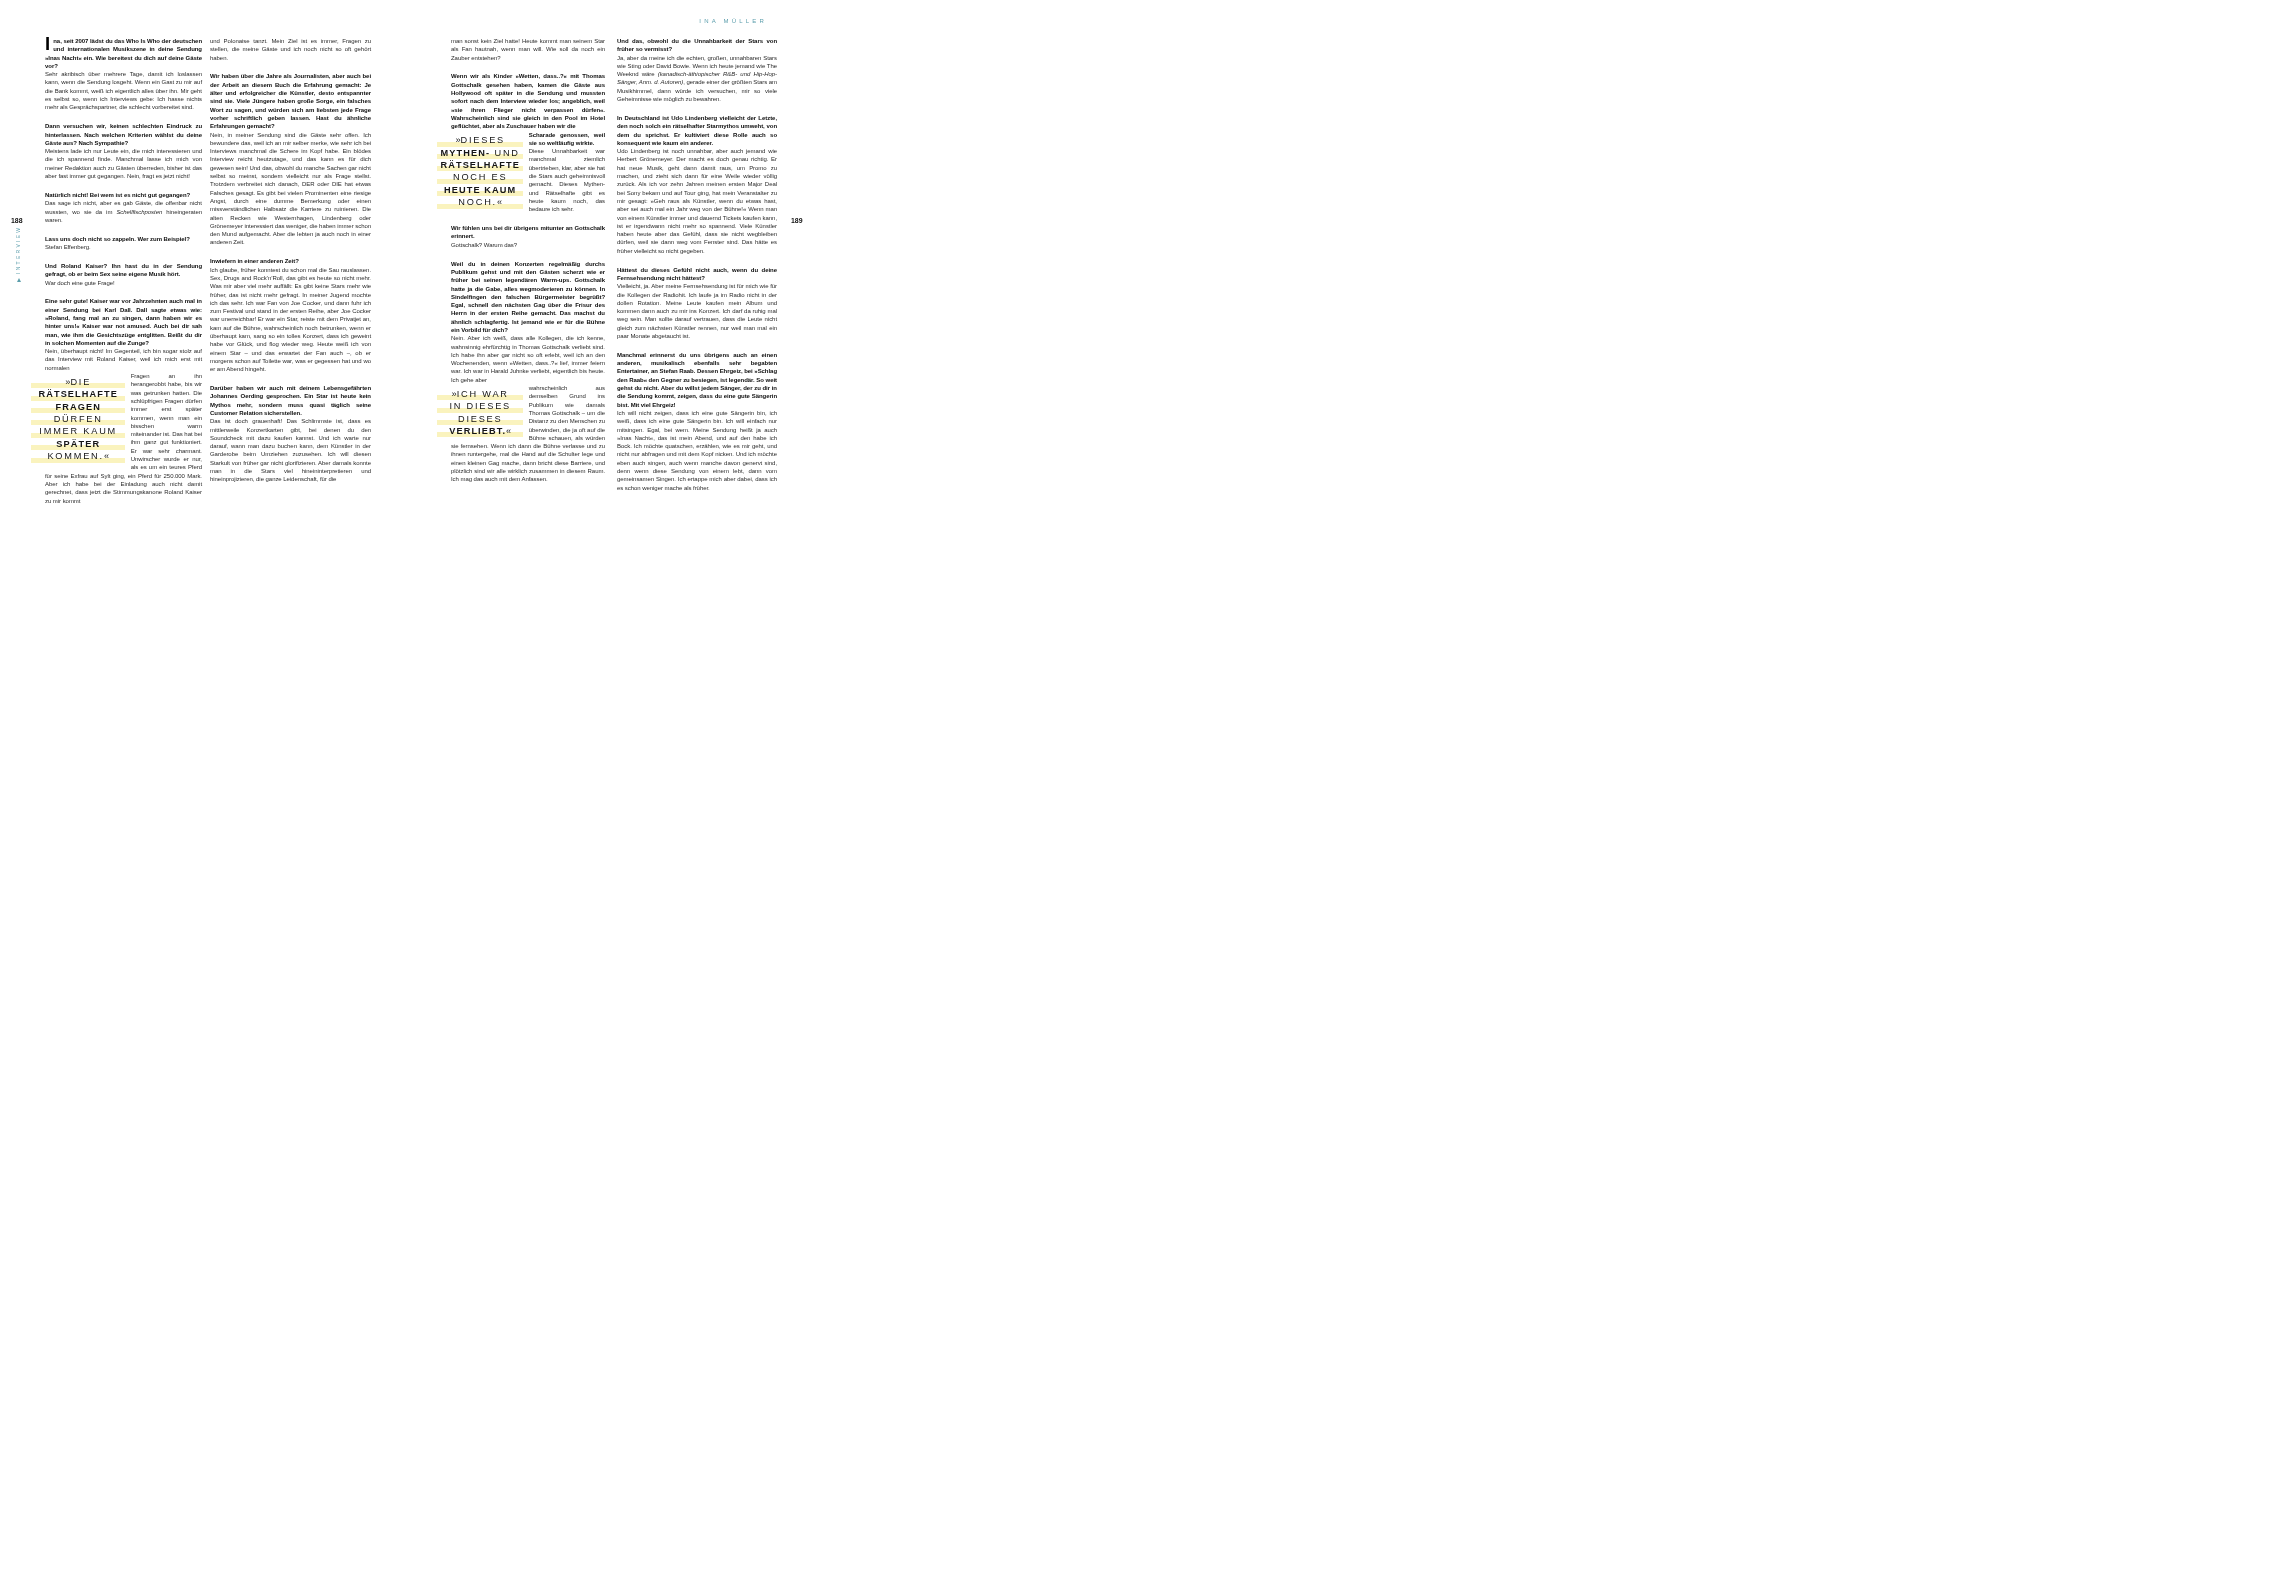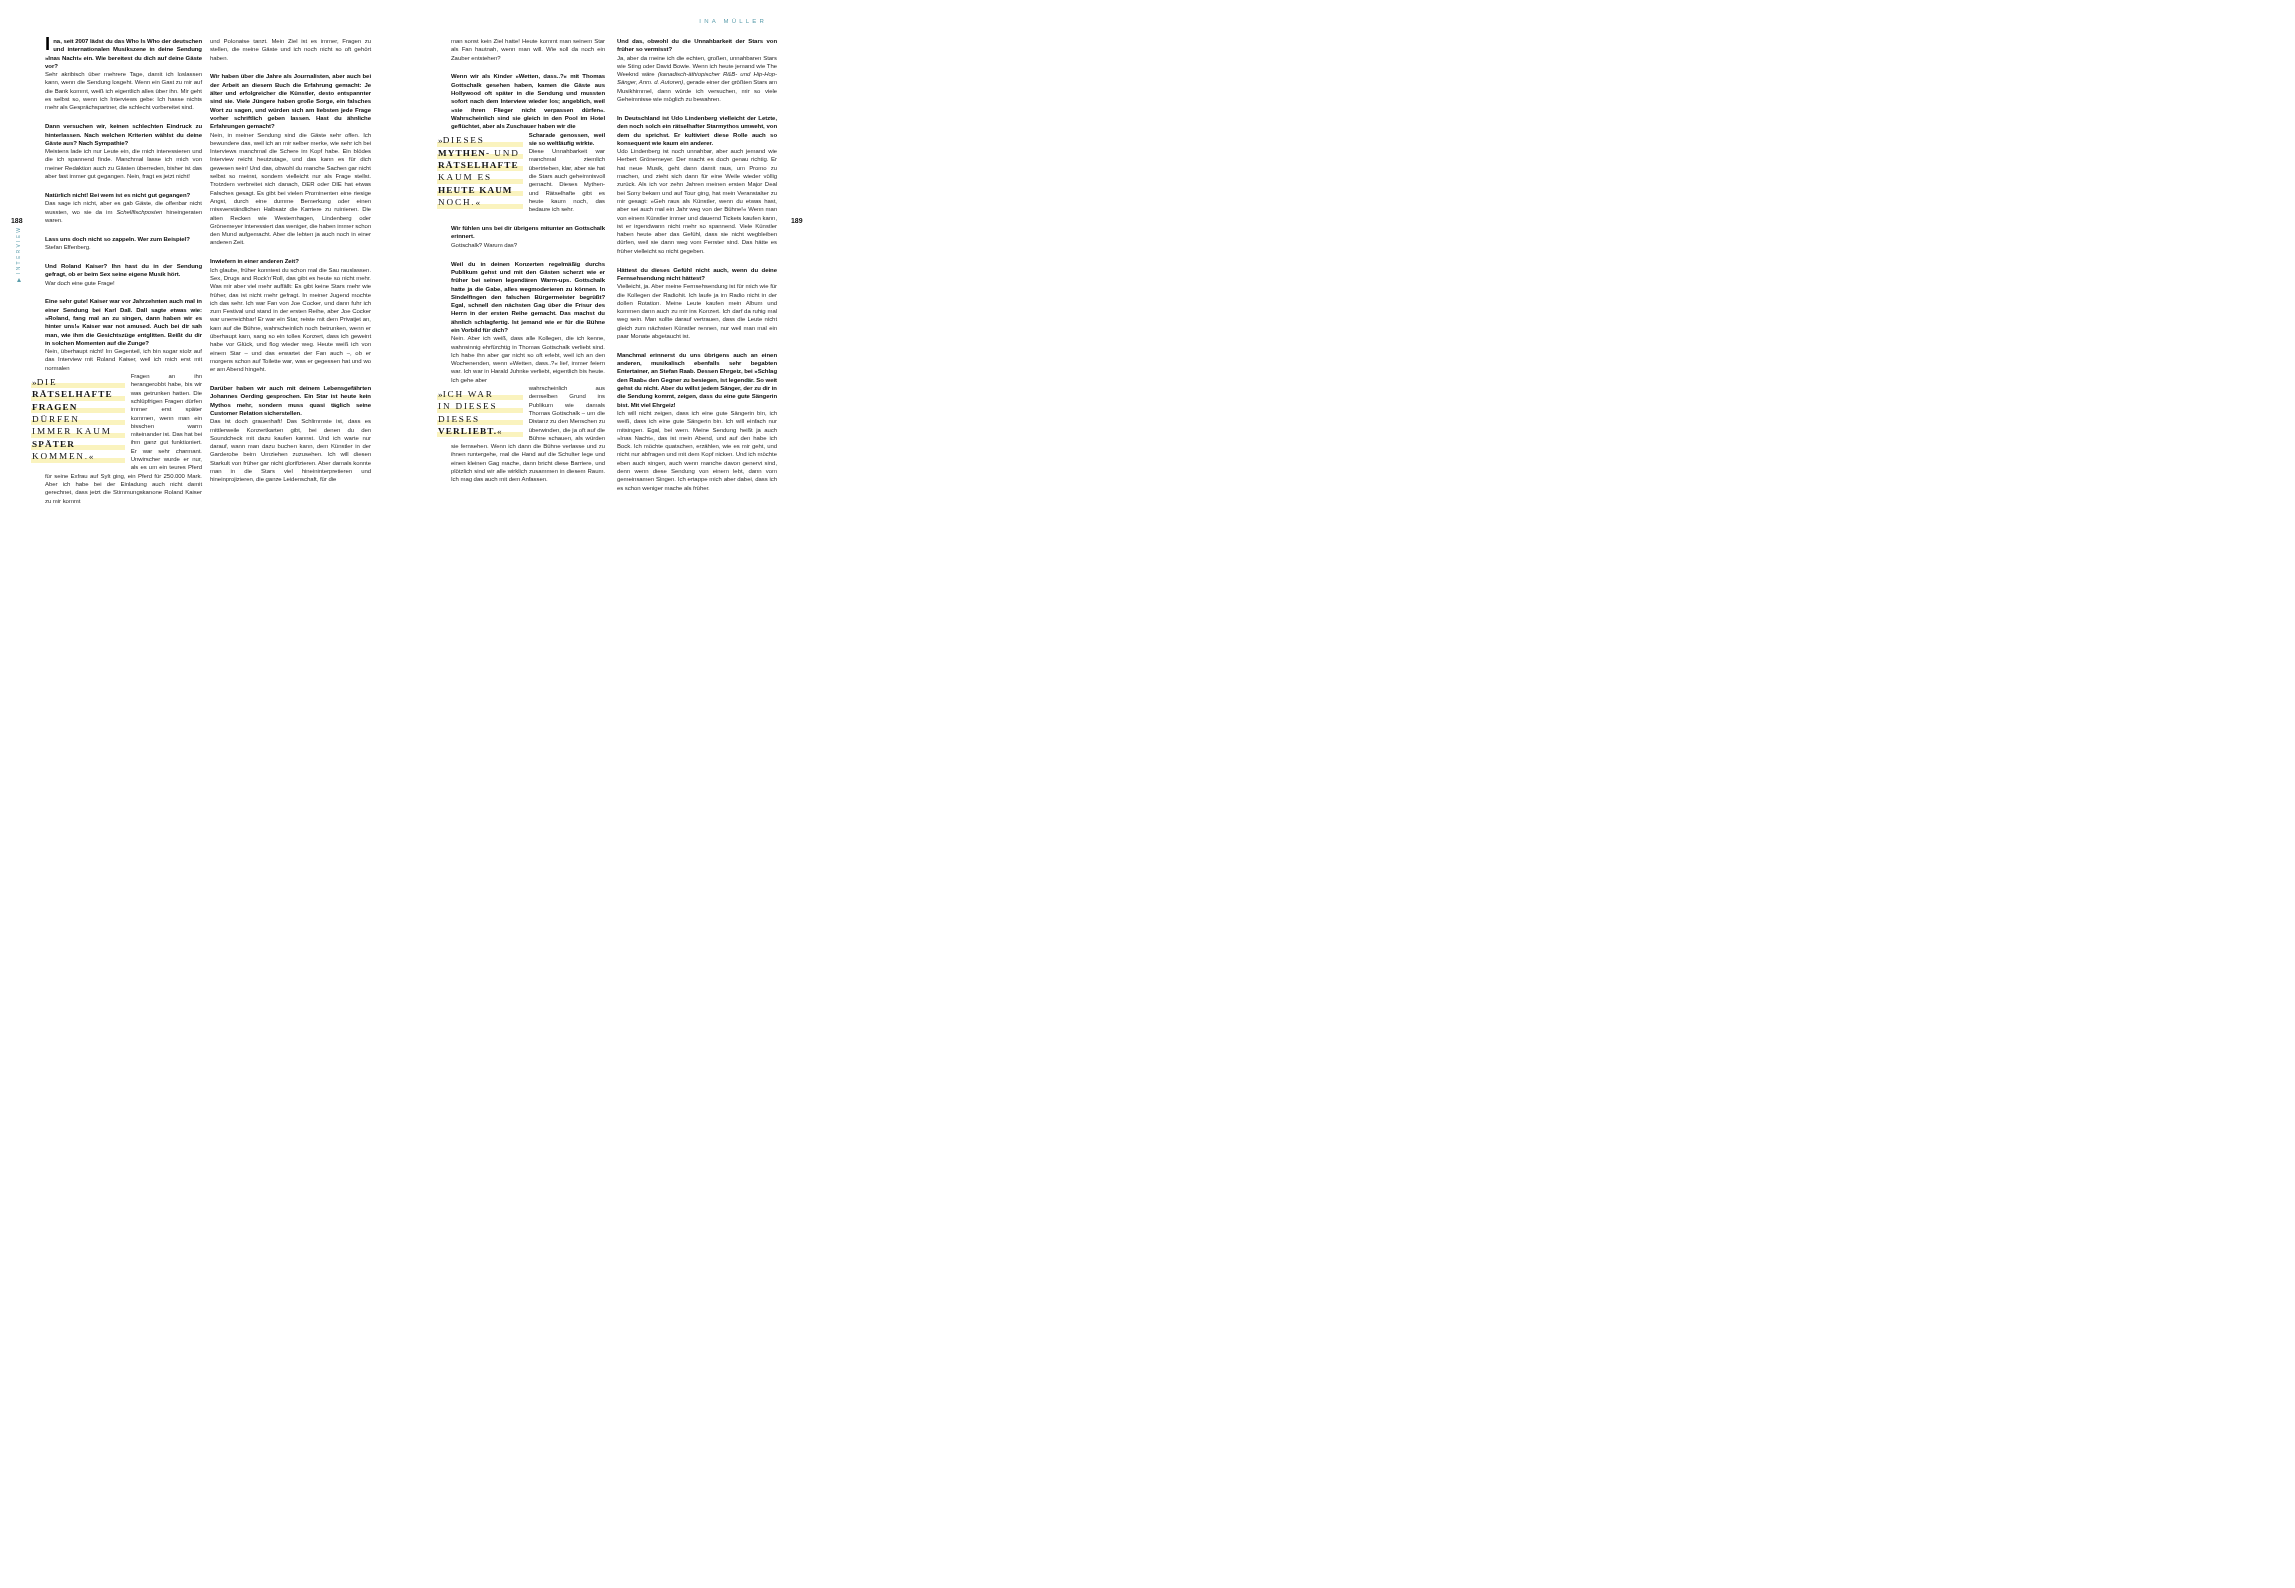--- a/index.html
+++ b/index.html
@@ -59,22 +59,21 @@
     font-size:18.4px;line-height:14.2px;
     padding-right:3.2px;
   }
   .wrap{margin:0;}
   .wrap p{margin:0;}
   .wrap p.q{margin-top:0;font-weight:700;}
   .pullquote{
     float:left;
     margin:3.7px 5.5px 1.8px -13.8px;
     color:#151515;
-    text-align:left;
-    font-family:Liberation Serif, serif;
+    text-align:center;
   }
   .pq-col1{width:94px;}
   .pq-col3{width:86px;}
   .pq-line{
     display:block;
     font-size:9.2px;line-height:12.4px;
     letter-spacing:1.8px;
     font-weight:400;
     white-space:nowrap;
     background:linear-gradient(to bottom, transparent 62%, var(--highlight,#FAF3BE) 62%);
@@ -130,21 +129,21 @@
         <p class="a">Das ist doch grauenhaft! Das Schlimmste ist, dass es mittlerweile Konzertkarten gibt, bei denen du den Soundcheck mit dazu kaufen kannst. Und ich warte nur darauf, wann man dazu buchen kann, dem Künstler in der Garderobe beim Umziehen zuzusehen. Ich will diesen Starkult von früher gar nicht glorifizieren. Aber damals konnte man in die Stars viel hineininterpretieren und hineinprojizieren, die ganze Leidenschaft, für die</p>
       </div>
       <div class="column col3">
         <p class="a">man sonst kein Ziel hatte! Heute kommt man seinem Star als Fan hautnah, wenn man will. Wie soll da noch ein Zauber entstehen?</p>
         <p class="q">Wenn wir als Kinder »Wetten, dass..?« mit Thomas Gottschalk gesehen haben, kamen die Gäste aus Hollywood oft später in die Sendung und mussten sofort nach dem Interview wieder los; angeblich, weil »sie ihren Flieger nicht verpassen dürfen«. Wahrscheinlich sind sie gleich in den Pool im Hotel geflüchtet, aber als Zuschauer haben wir die</p>
         <div class="wrap">
           <aside class="pullquote pq-col3">
             <span class="pq-line"><span class="mark">»</span><span class="l">DIESES</span></span>
             <span class="pq-line"><span class="b">MYTHEN-</span><span class="l"> UND</span></span>
             <span class="pq-line"><span class="b">RÄTSELHAFTE</span></span>
-            <span class="pq-line"><span class="l">KAUM ES</span></span>
+            <span class="pq-line"><span class="l">NOCH ES</span></span>
             <span class="pq-line"><span class="b">HEUTE KAUM</span></span>
             <span class="pq-line"><span class="l">NOCH.</span><span class="mark">«</span></span>
           </aside>
           <p class="q">Scharade genossen, weil sie so weltläufig wirkte.</p>
           <p class="a">Diese Unnahbarkeit war manchmal ziemlich übertrieben, klar, aber sie hat die Stars auch geheimnisvoll gemacht. Dieses Mythen- und Rätselhafte gibt es heute kaum noch, das bedaure ich sehr.</p>
         </div>
         <p class="q">Wir fühlen uns bei dir übrigens mitunter an Gottschalk erinnert.</p>
         <p class="a">Gottschalk? Warum das?</p>
         <p class="q">Weil du in deinen Konzerten regelmäßig durchs Publikum gehst und mit den Gästen scherzt wie er früher bei seinen legendären Warm-ups. Gottschalk hatte ja die Gabe, alles wegmoderieren zu können. In Sindelfingen den falschen Bürgermeister begrüßt? Egal, schnell den nächsten Gag über die Frisur des Herrn in der ersten Reihe gemacht. Das machst du ähnlich schlagfertig. Ist jemand wie er für die Bühne ein Vorbild für dich?</p>
         <p class="a">Nein. Aber ich weiß, dass alle Kollegen, die ich kenne, wahnsinnig ehrfürchtig in Thomas Gottschalk verliebt sind. Ich habe ihn aber gar nicht so oft erlebt, weil ich an den Wochenenden, wenn »Wetten, dass..?« lief, immer feiern war. Ich war in Harald Juhnke verliebt, eigentlich bis heute. Ich gehe aber</p>

